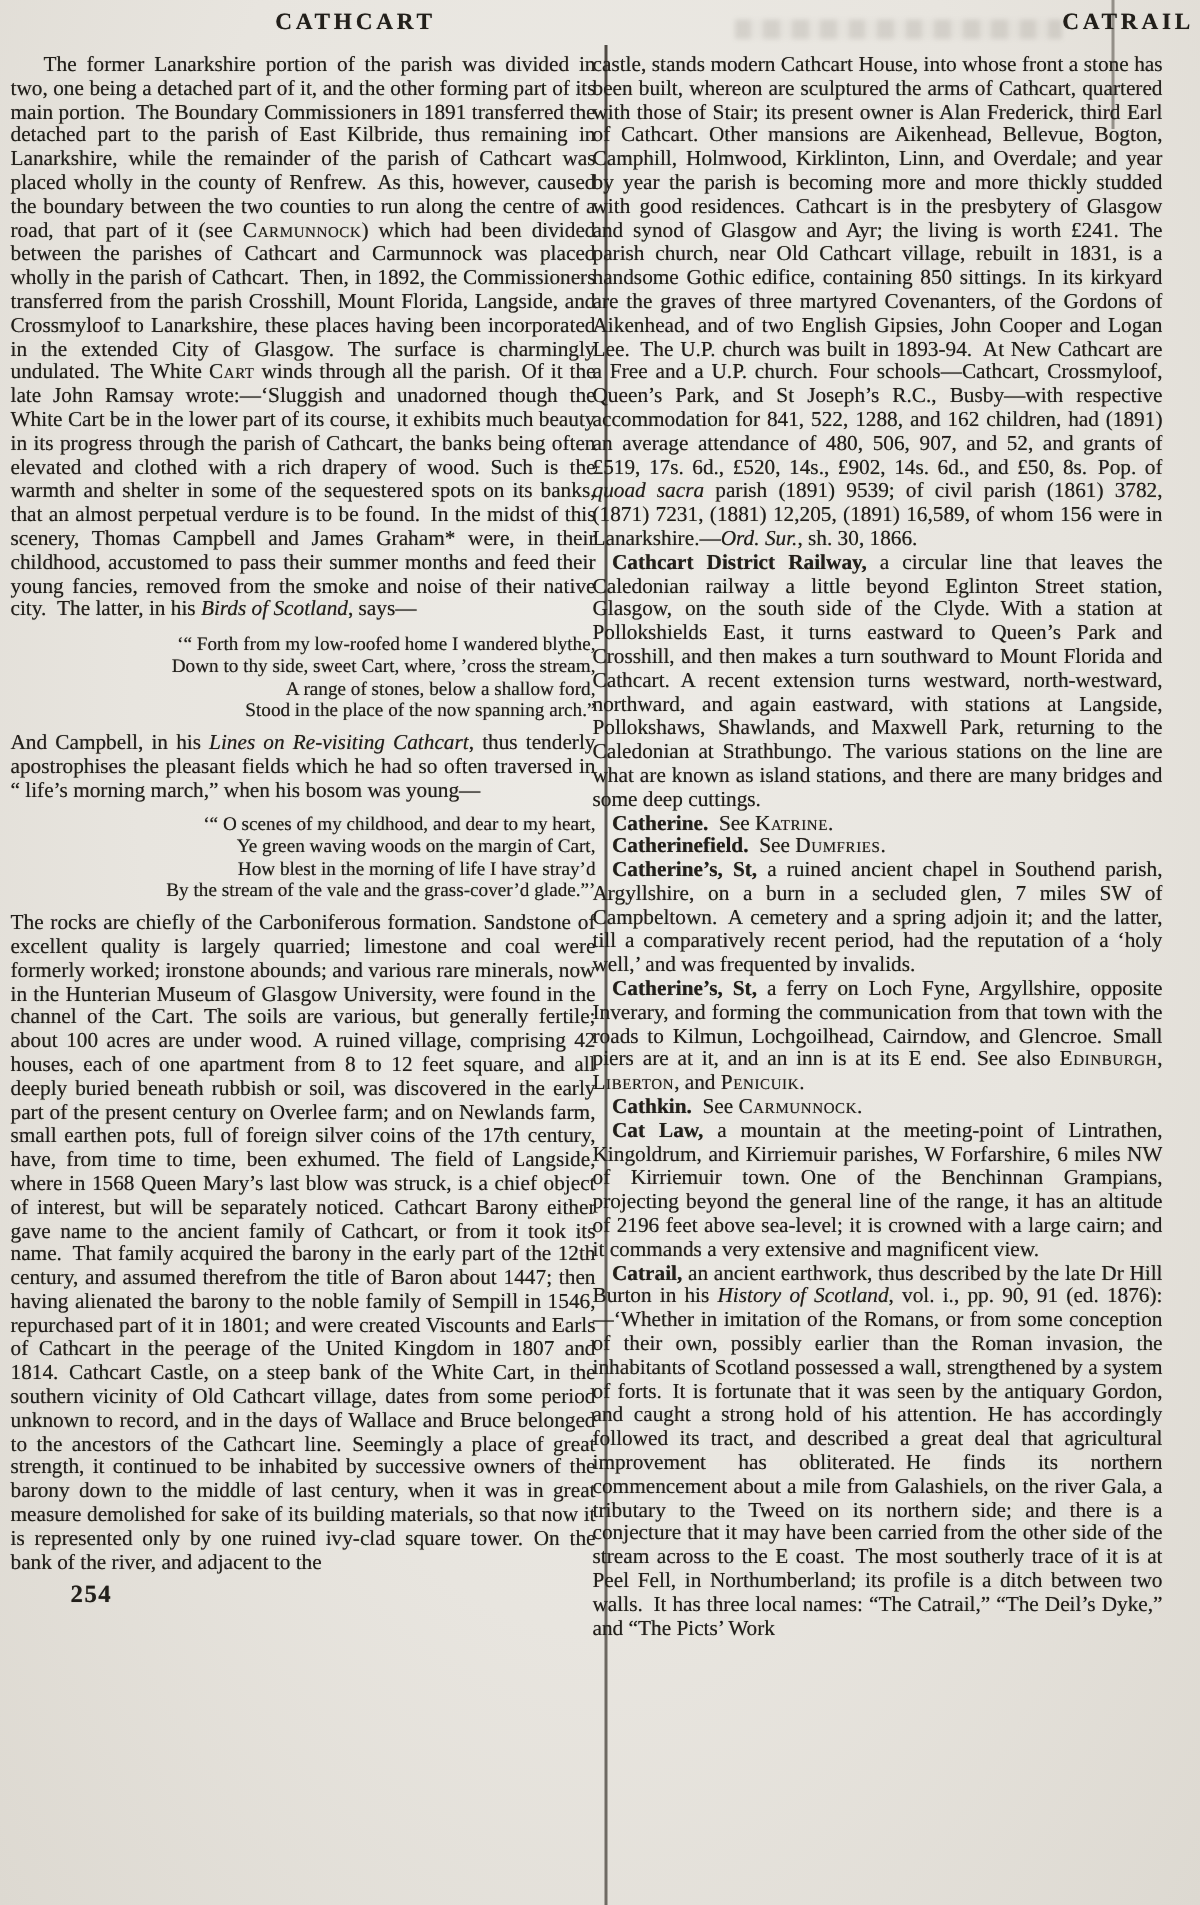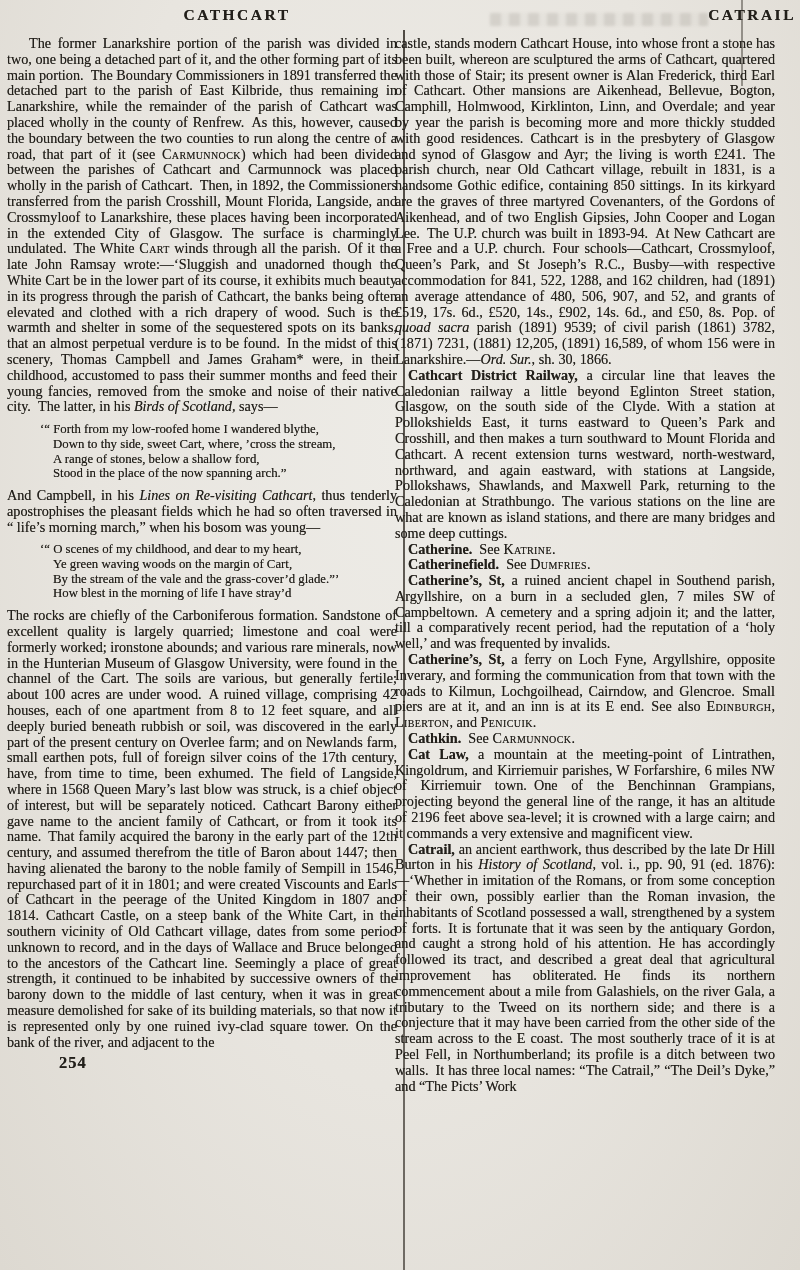--- a/index.html
+++ b/index.html
@@ -48,31 +48,31 @@
   .col-left  { left: 7px;   width: 390px; }
   .col-right { left: 395px; width: 380px; height: 1230px; overflow: hidden; }
 
   .para { margin: 0; }
   .para.first-indent { text-indent: 22px; }
   .entry { text-indent: 13px; }
 
   .verse {
     margin: 7px 0 7px 46px;
     font-size: 12.8px; line-height: 14.7px;
-    text-align: left;
+    text-align: right;
   }
   .verse .verse-line:first-child { text-indent: -13px; }
 
   .footnote {
     margin-top: 16px;
     font-size: 12.6px; line-height: 14.9px;
     text-align: justify; text-indent: 18px;
   }
   .page-number {
-    margin: 5px 0 0 52px;
+    margin: 5px 0 0 40px;
     font-size: 16.5px; font-weight: bold; letter-spacing: 1px;
   }
 
   .sc { font-variant: small-caps; letter-spacing: 0.4px; }
   .b  { font-weight: bold; }
   .i  { font-style: italic; }
 </style>
 </head>
 <body>
 
@@ -90,22 +90,22 @@
     <div class="verse">
         <div class="verse-line">‘“ Forth from my low-roofed home I wandered blythe,</div>
         <div class="verse-line">Down to thy side, sweet Cart, where, ’cross the stream,</div>
         <div class="verse-line">A range of stones, below a shallow ford,</div>
         <div class="verse-line">Stood in the place of the now spanning arch.”</div>
       </div>
     <div class="para"><span>And Campbell, in his </span><span class="i">Lines on Re-visiting Cathcart</span><span>, thus tenderly apostrophises the pleasant fields which he had so often traversed in “ life’s morning march,” when his bosom was young—</span></div>
     <div class="verse">
         <div class="verse-line">‘“ O scenes of my childhood, and dear to my heart,</div>
         <div class="verse-line">Ye green waving woods on the margin of Cart,</div>
+        <div class="verse-line">How blest in the morning of life I have stray’d</div>
         <div class="verse-line">By the stream of the vale and the grass-cover’d glade.”’</div>
-        <div class="verse-line">How blest in the morning of life I have stray’d</div>
       </div>
     <div class="para"><span>The rocks are chiefly of the Carboniferous formation. Sandstone of excellent quality is largely quarried; limestone and coal were formerly worked; ironstone abounds; and various rare minerals, now in the Hunterian Museum of Glasgow University, were found in the channel of the Cart. The soils are various, but generally fertile; about 100 acres are under wood. A ruined village, comprising 42 houses, each of one apartment from 8 to 12 feet square, and all deeply buried beneath rubbish or soil, was discovered in the early part of the present century on Overlee farm; and on Newlands farm, small earthen pots, full of foreign silver coins of the 17th century, have, from time to time, been exhumed. The field of Langside, where in 1568 Queen Mary’s last blow was struck, is a chief object of interest, but will be separately noticed. Cathcart Barony either gave name to the ancient family of Cathcart, or from it took its name. That family acquired the barony in the early part of the 12th century, and assumed therefrom the title of Baron about 1447; then having alienated the barony to the noble family of Sempill in 1546, repurchased part of it in 1801; and were created Viscounts and Earls of Cathcart in the peerage of the United Kingdom in 1807 and 1814. Cathcart Castle, on a steep bank of the White Cart, in the southern vicinity of Old Cathcart village, dates from some period unknown to record, and in the days of Wallace and Bruce belonged to the ancestors of the Cathcart line. Seemingly a place of great strength, it continued to be inhabited by successive owners of the barony down to the middle of last century, when it was in great measure demolished for sake of its building materials, so that now it is represented only by one ruined ivy-clad square tower. On the bank of the river, and adjacent to the</span></div>
     <div class="page-number">254</div>
   </div>
 
   <div class="col col-right">
     <div class="para"><span>castle, stands modern Cathcart House, into whose front a stone has been built, whereon are sculptured the arms of Cathcart, quartered with those of Stair; its present owner is Alan Frederick, third Earl of Cathcart. Other mansions are Aikenhead, Bellevue, Bogton, Camphill, Holmwood, Kirklinton, Linn, and Overdale; and year by year the parish is becoming more and more thickly studded with good residences. Cathcart is in the presbytery of Glasgow and synod of Glasgow and Ayr; the living is worth £241. The parish church, near Old Cathcart village, rebuilt in 1831, is a handsome Gothic edifice, containing 850 sittings. In its kirkyard are the graves of three martyred Covenanters, of the Gordons of Aikenhead, and of two English Gipsies, John Cooper and Logan Lee. The U.P. church was built in 1893-94. At New Cathcart are a Free and a U.P. church. Four schools—Cathcart, Crossmyloof, Queen’s Park, and St Joseph’s R.C., Busby—with respective accommodation for 841, 522, 1288, and 162 children, had (1891) an average attendance of 480, 506, 907, and 52, and grants of £519, 17s. 6d., £520, 14s., £902, 14s. 6d., and £50, 8s. Pop. of </span><span class="i">quoad sacra</span><span> parish (1891) 9539; of civil parish (1861) 3782, (1871) 7231, (1881) 12,205, (1891) 16,589, of whom 156 were in Lanarkshire.—</span><span class="i">Ord. Sur.</span><span>, sh. 30, 1866.</span></div>
     <div class="para entry"><span class="b">Cathcart District Railway,</span><span> a circular line that leaves the Caledonian railway a little beyond Eglinton Street station, Glasgow, on the south side of the Clyde. With a station at Pollokshields East, it turns eastward to Queen’s Park and Crosshill, and then makes a turn southward to Mount Florida and Cathcart. A recent extension turns westward, north-westward, northward, and again eastward, with stations at Langside, Pollokshaws, Shawlands, and Maxwell Park, returning to the Caledonian at Strathbungo. The various stations on the line are what are known as island stations, and there are many bridges and some deep cuttings.</span></div>
     <div class="para entry"><span class="b">Catherine.</span><span> See </span><span class="sc">Katrine</span><span>.</span></div>
     <div class="para entry"><span class="b">Catherinefield.</span><span> See </span><span class="sc">Dumfries</span><span>.</span></div>

